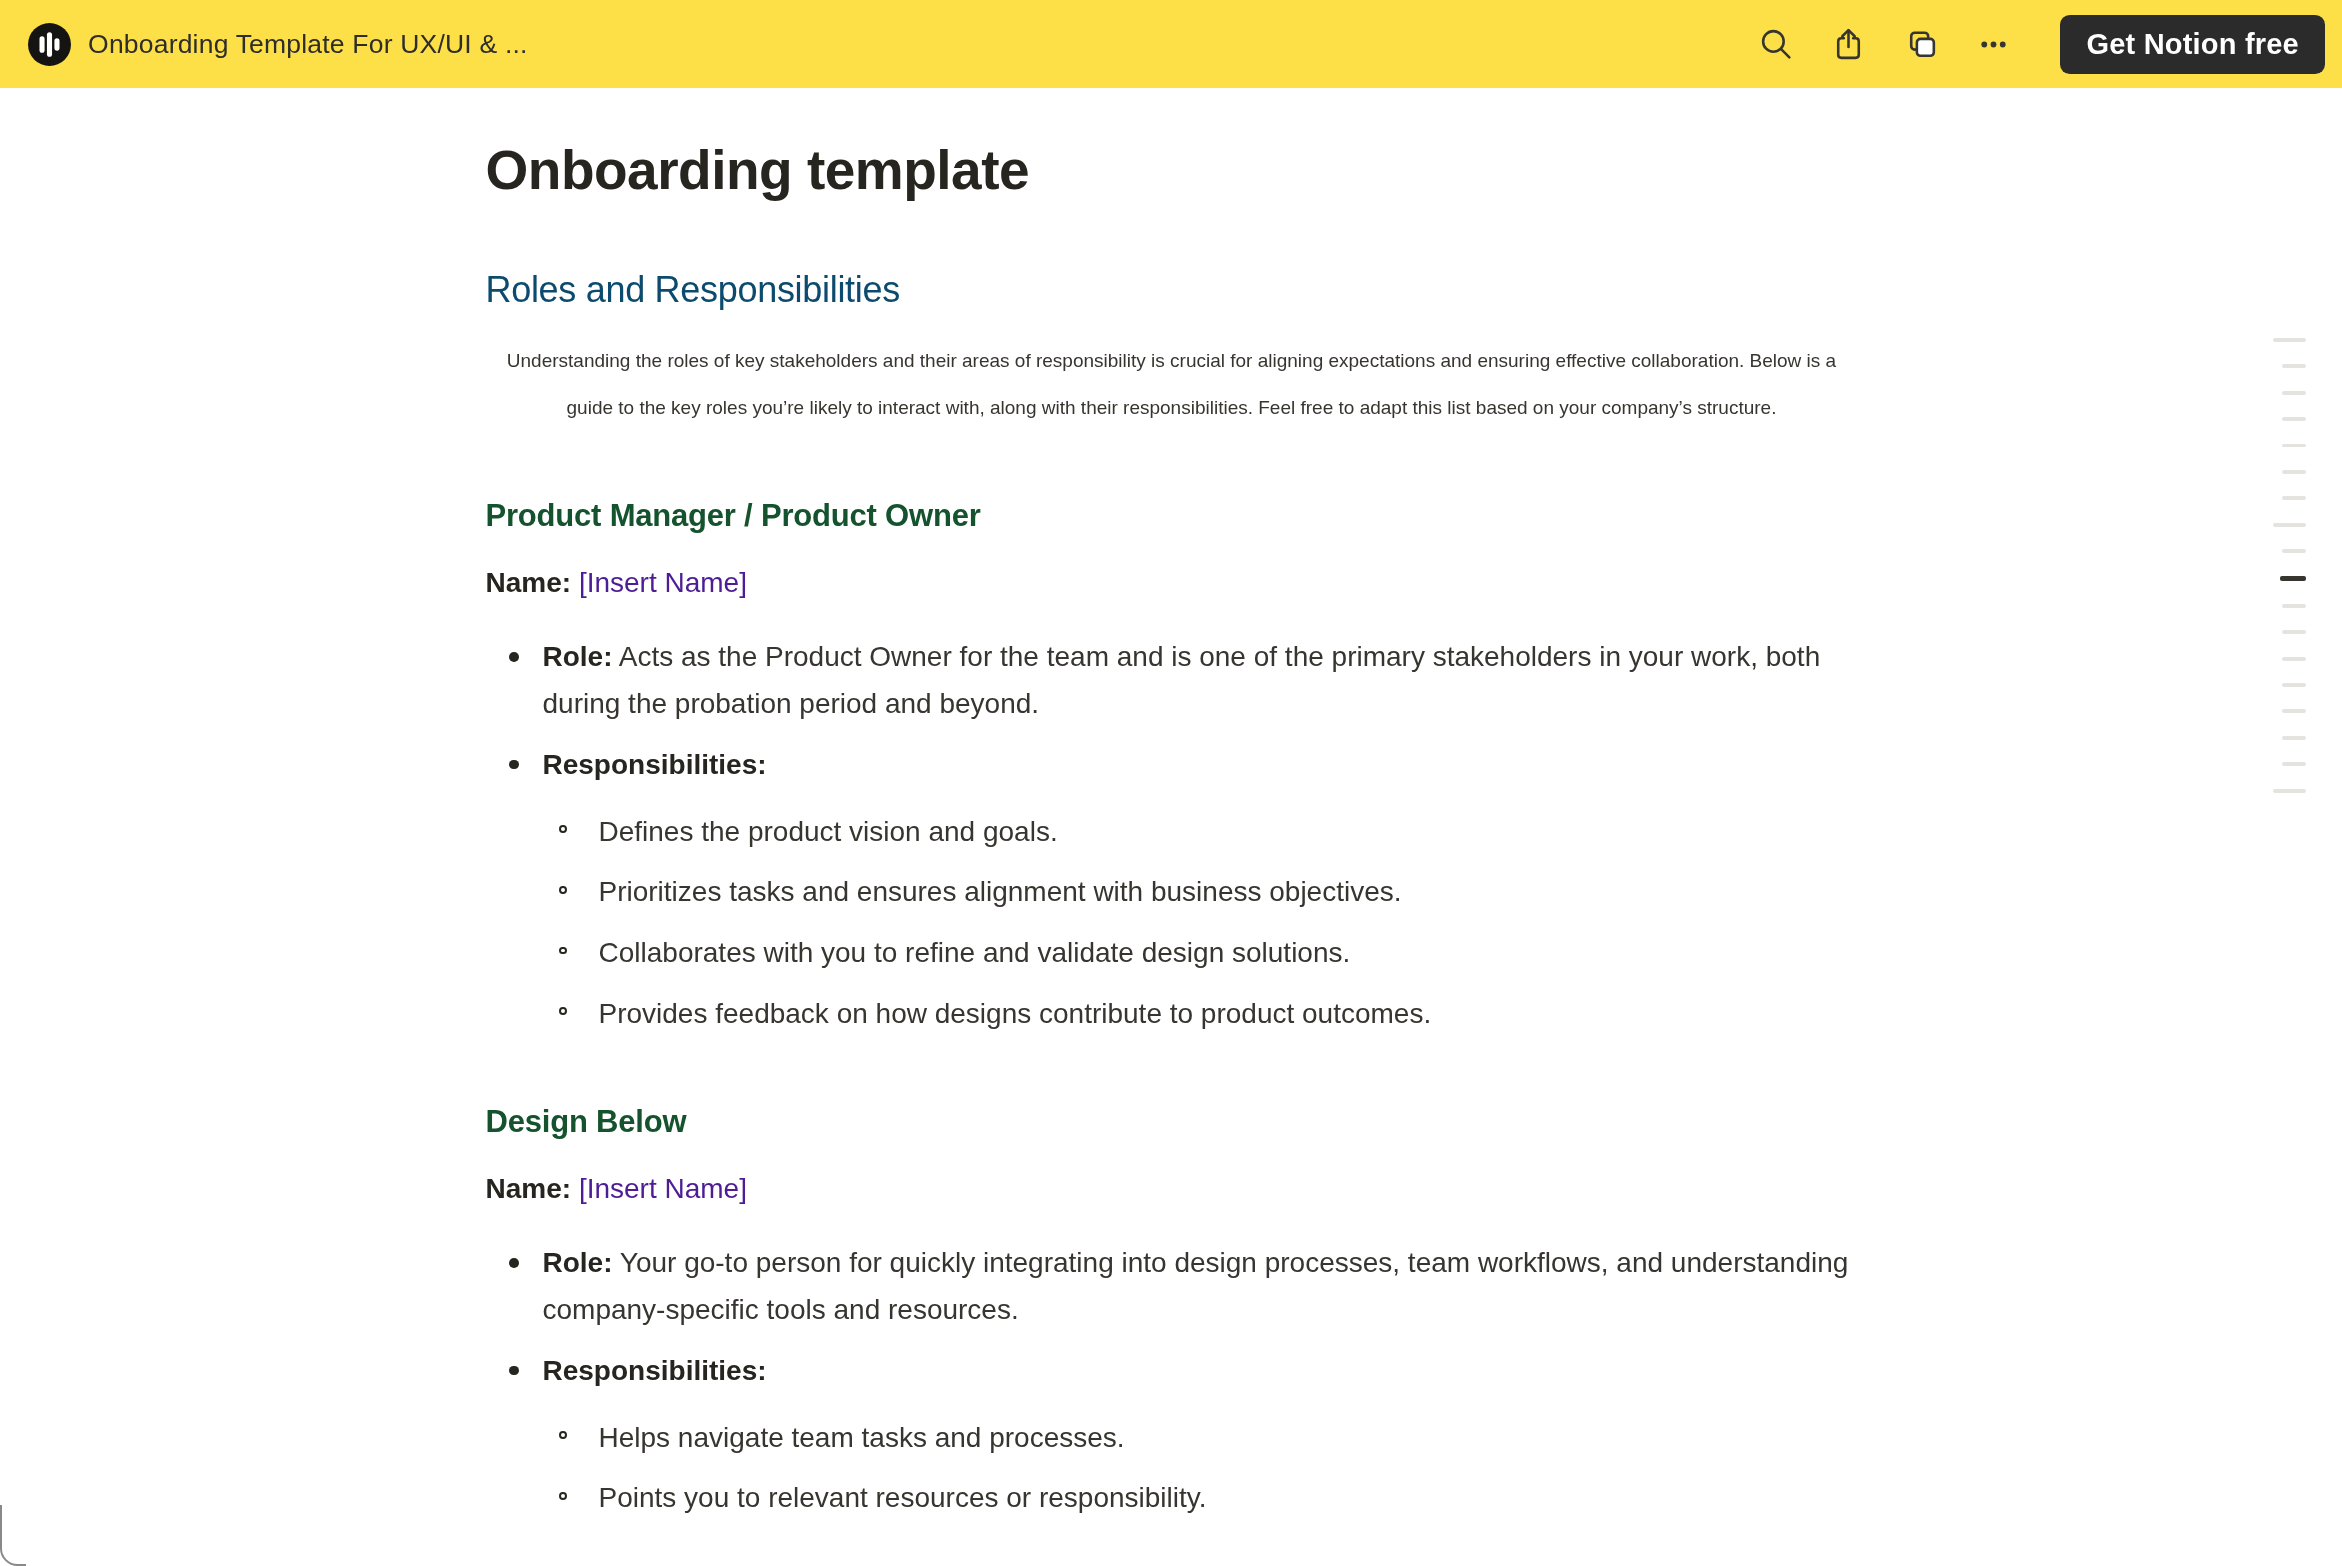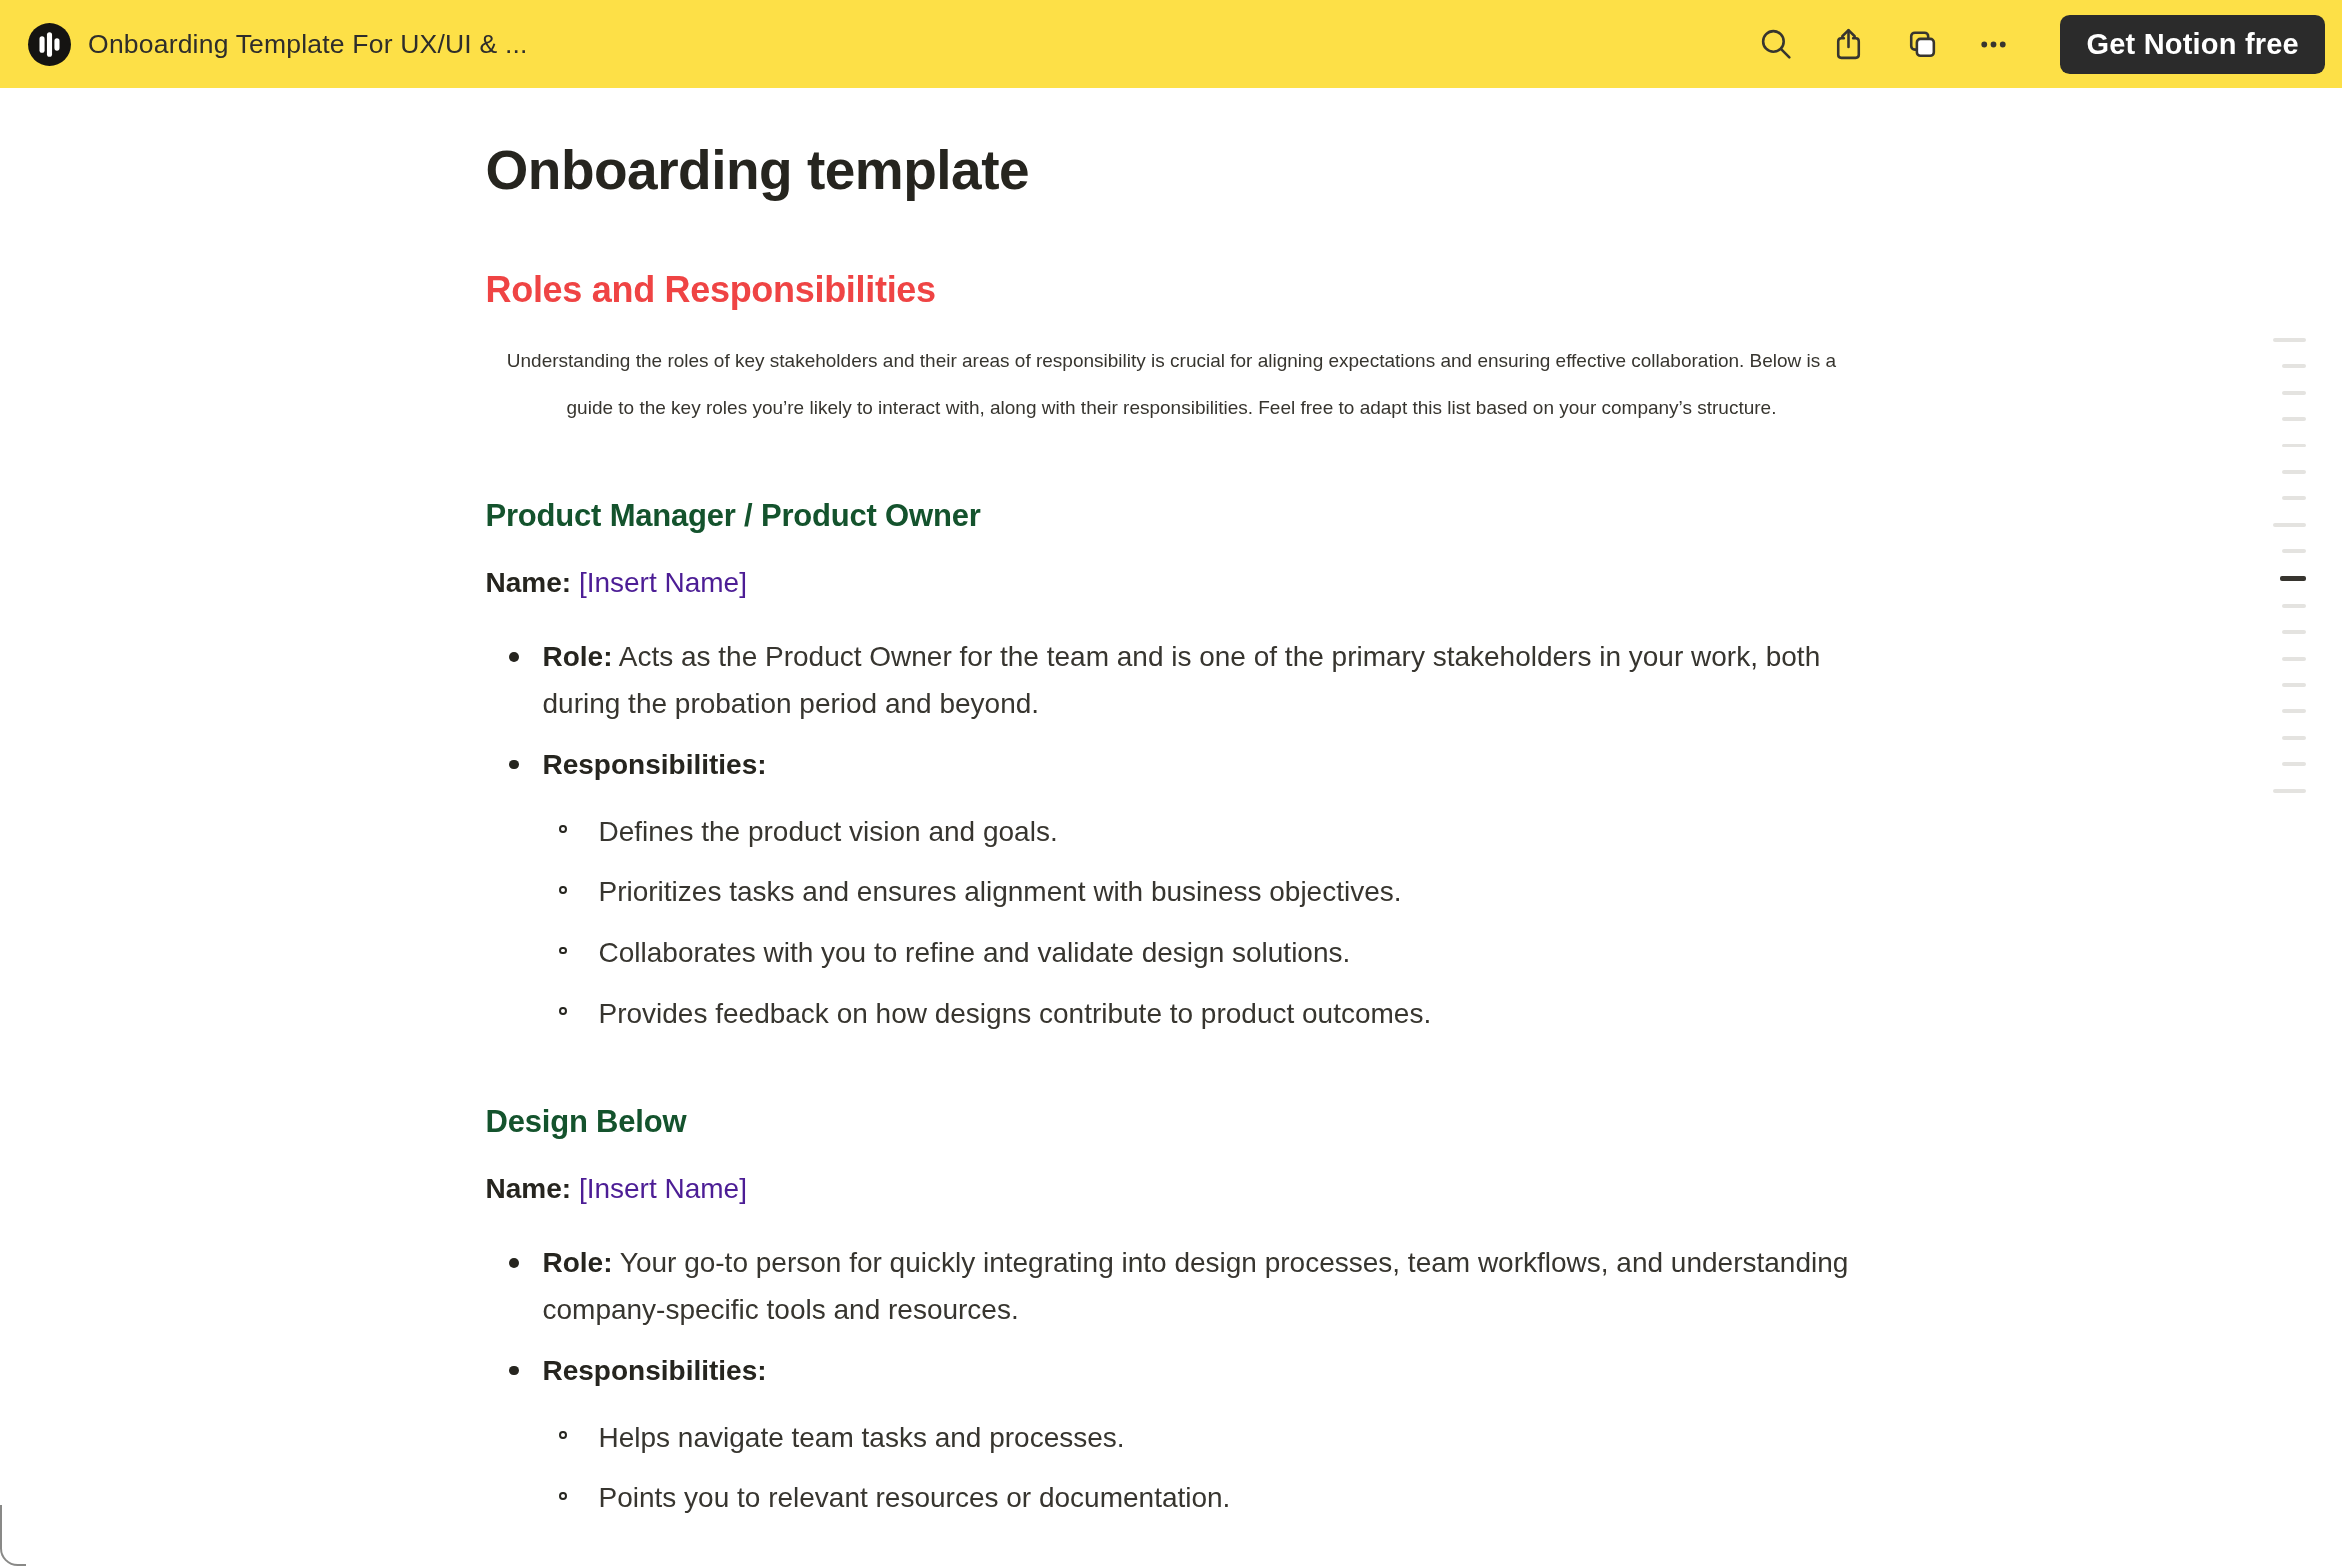--- a/index.html
+++ b/index.html
@@ -63,22 +63,22 @@
     font-size: 55px;
     line-height: 1.2;
     font-weight: 700;
     color: #26251F;
     letter-spacing: -0.5px;
   }
   .doc h2 {
     margin: 65px 0 0 0;
     font-size: 36px;
     line-height: 1.2;
-    font-weight: 700;
-    color: #ef4444;
+    font-weight: 400;
+    color: #0c4a6e;
     letter-spacing: -0.3px;
   }
   .doc h3 {
     margin: 66px 0 0 0;
     font-size: 31px;
     line-height: 1.2;
     font-weight: 700;
     color: #14532d;
     letter-spacing: -0.2px;
   }
@@ -272,21 +272,21 @@
       <li>
         <span class="marker-dot"></span>
         <strong>Responsibilities:</strong>
         <ul class="level2">
           <li>
             <span class="marker-circle"></span>
             <span>Helps navigate team tasks and processes.</span>
           </li>
           <li>
             <span class="marker-circle"></span>
-            <span>Points you to relevant resources or documentation.</span>
+            <span>Points you to relevant resources or responsibility.</span>
           </li>
         </ul>
       </li>
     </ul>
   </section>
 </main>
 
 <aside class="outline">
     <div class="toc-dash long"></div>
     <div class="toc-dash"></div>

